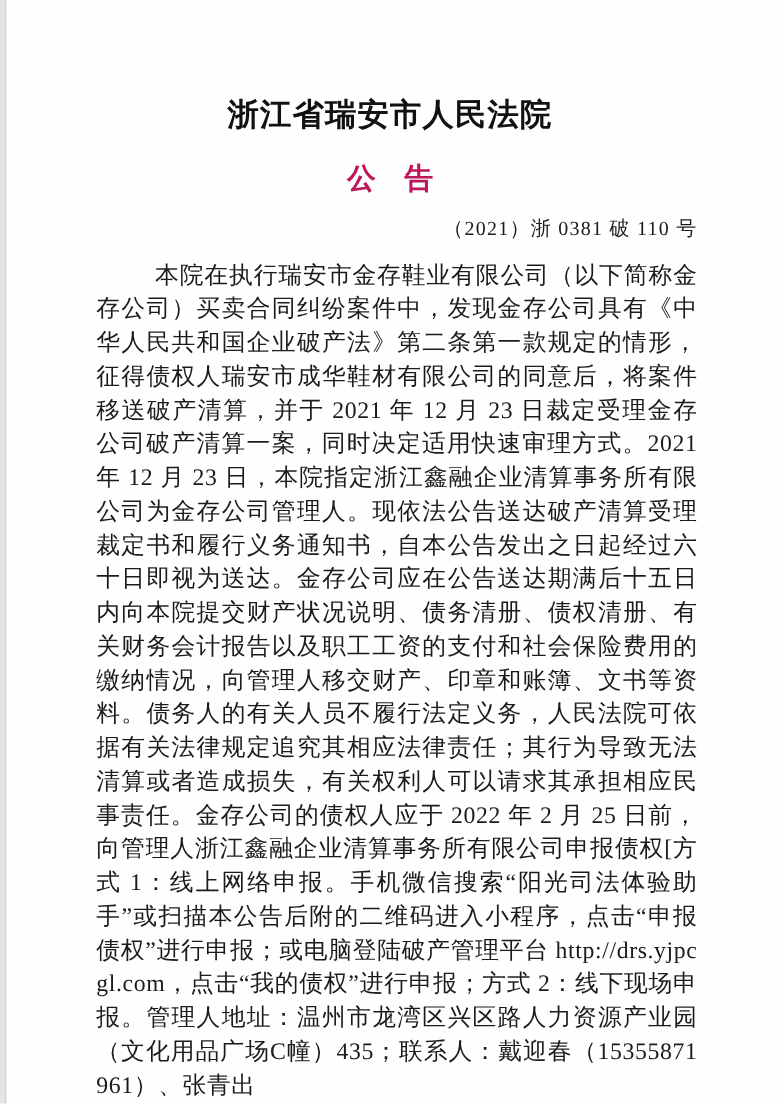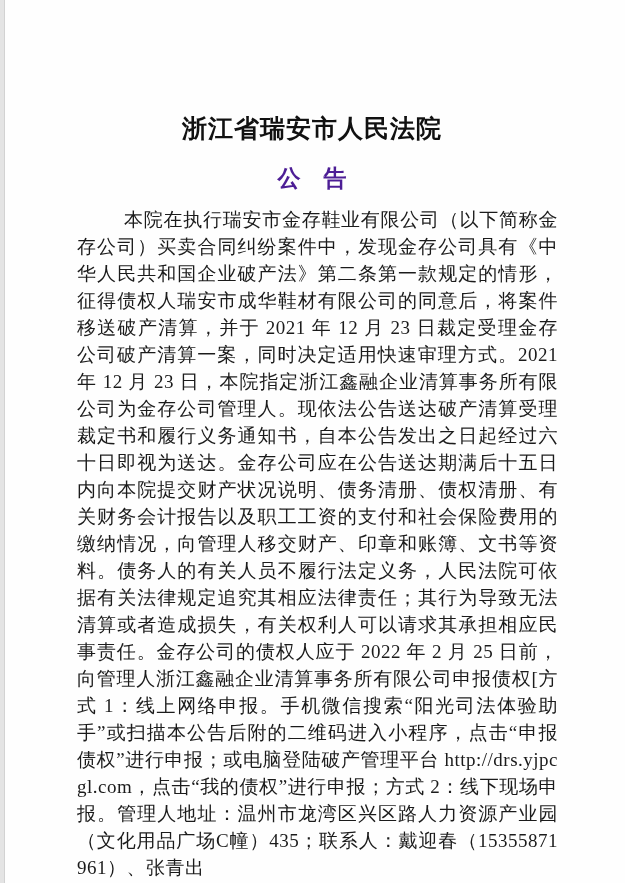--- a/index.html
+++ b/index.html
@@ -8,21 +8,21 @@
     background: #ffffff;
     font-family: "Liberation Serif", "DejaVu Serif", serif;
   }
   .page {
     position: relative;
     width: 625px;
     height: 883px;
     background: #fefefe;
     color: #1b1b1b;
     box-sizing: border-box;
-    padding-top: 112px;
+    padding-top: 76px;
     overflow: hidden;
   }
   
   .scan-edge {
     position: absolute;
     left: 0;
     top: 0;
     width: 4px;
     height: 100%;
     background: #e4e4e4;
@@ -40,21 +40,21 @@
     font-weight: bold;
     letter-spacing: 1px;
     color: #111;
   }
   .doc-title {
     margin: 18px 0 0 0;
     text-align: center;
     font-size: 23px;
     line-height: 31px;
     font-weight: bold;
-    color: #4c1d95;
+    color: #be185d;
   }
   .case-no {
     margin-top: 15px;
     text-align: right;
     font-size: 16px;
     line-height: 22px;
     letter-spacing: 1px;
     color: #1b1b1b;
   }
   .body-text {
@@ -82,18 +82,19 @@
 <body>
 
 <div class="page">
   <div class="scan-edge"></div>
 
   <div class="content">
     <h1 class="court-name">浙江省瑞安市人民法院</h1>
 
     <h2 class="doc-title">公　告</h2>
 
+    <div class="case-no">（2021）浙 0381 破 110 号</div>
 
     <p class="body-text">本院在执行瑞安市金存鞋业有限公司（以下简称金存公司）买卖合同纠纷案件中，发现金存公司具有《中华人民共和国企业破产法》第二条第一款规定的情形，征得债权人瑞安市成华鞋材有限公司的同意后，将案件移送破产清算，并于 2021 年 12 月 23 日裁定受理金存公司破产清算一案，同时决定适用快速审理方式。2021 年 12 月 23 日，本院指定浙江鑫融企业清算事务所有限公司为金存公司管理人。现依法公告送达破产清算受理裁定书和履行义务通知书，自本公告发出之日起经过六十日即视为送达。金存公司应在公告送达期满后十五日内向本院提交财产状况说明、债务清册、债权清册、有关财务会计报告以及职工工资的支付和社会保险费用的缴纳情况，向管理人移交财产、印章和账簿、文书等资料。债务人的有关人员不履行法定义务，人民法院可依据有关法律规定追究其相应法律责任；其行为导致无法清算或者造成损失，有关权利人可以请求其承担相应民事责任。金存公司的债权人应于 2022 年 2 月 25 日前，向管理人浙江鑫融企业清算事务所有限公司申报债权[方式 1：线上网络申报。手机微信搜索“阳光司法体验助手”或扫描本公告后附的二维码进入小程序，点击“申报债权”进行申报；或电脑登陆破产管理平台 http://drs.yjpcgl.com，点击“我的债权”进行申报；方式 2：线下现场申报。管理人地址：温州市龙湾区兴区路人力资源产业园（文化用品广场C幢）435；联系人：戴迎春（15355871961）、张青出</p>
   </div>
 
   <div class="page-number">1</div>
 </div>
 
 </body></html>

